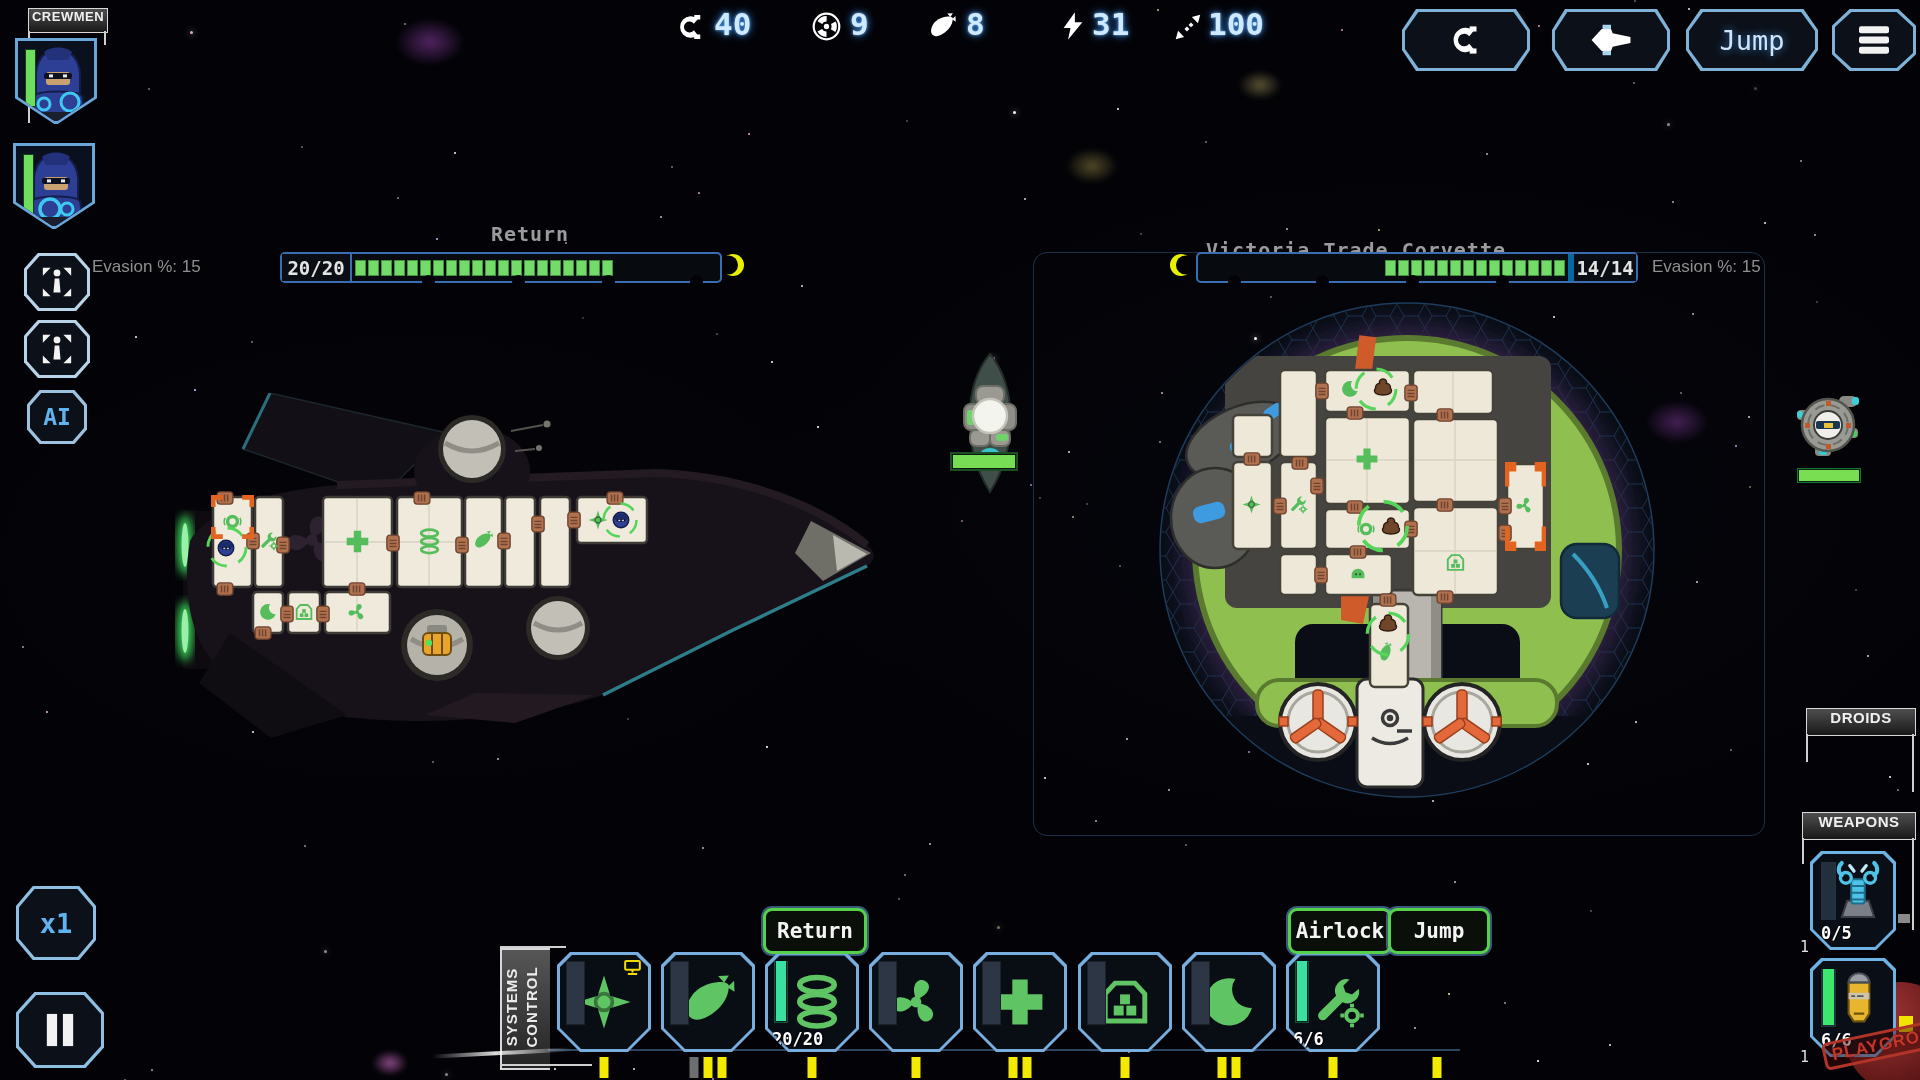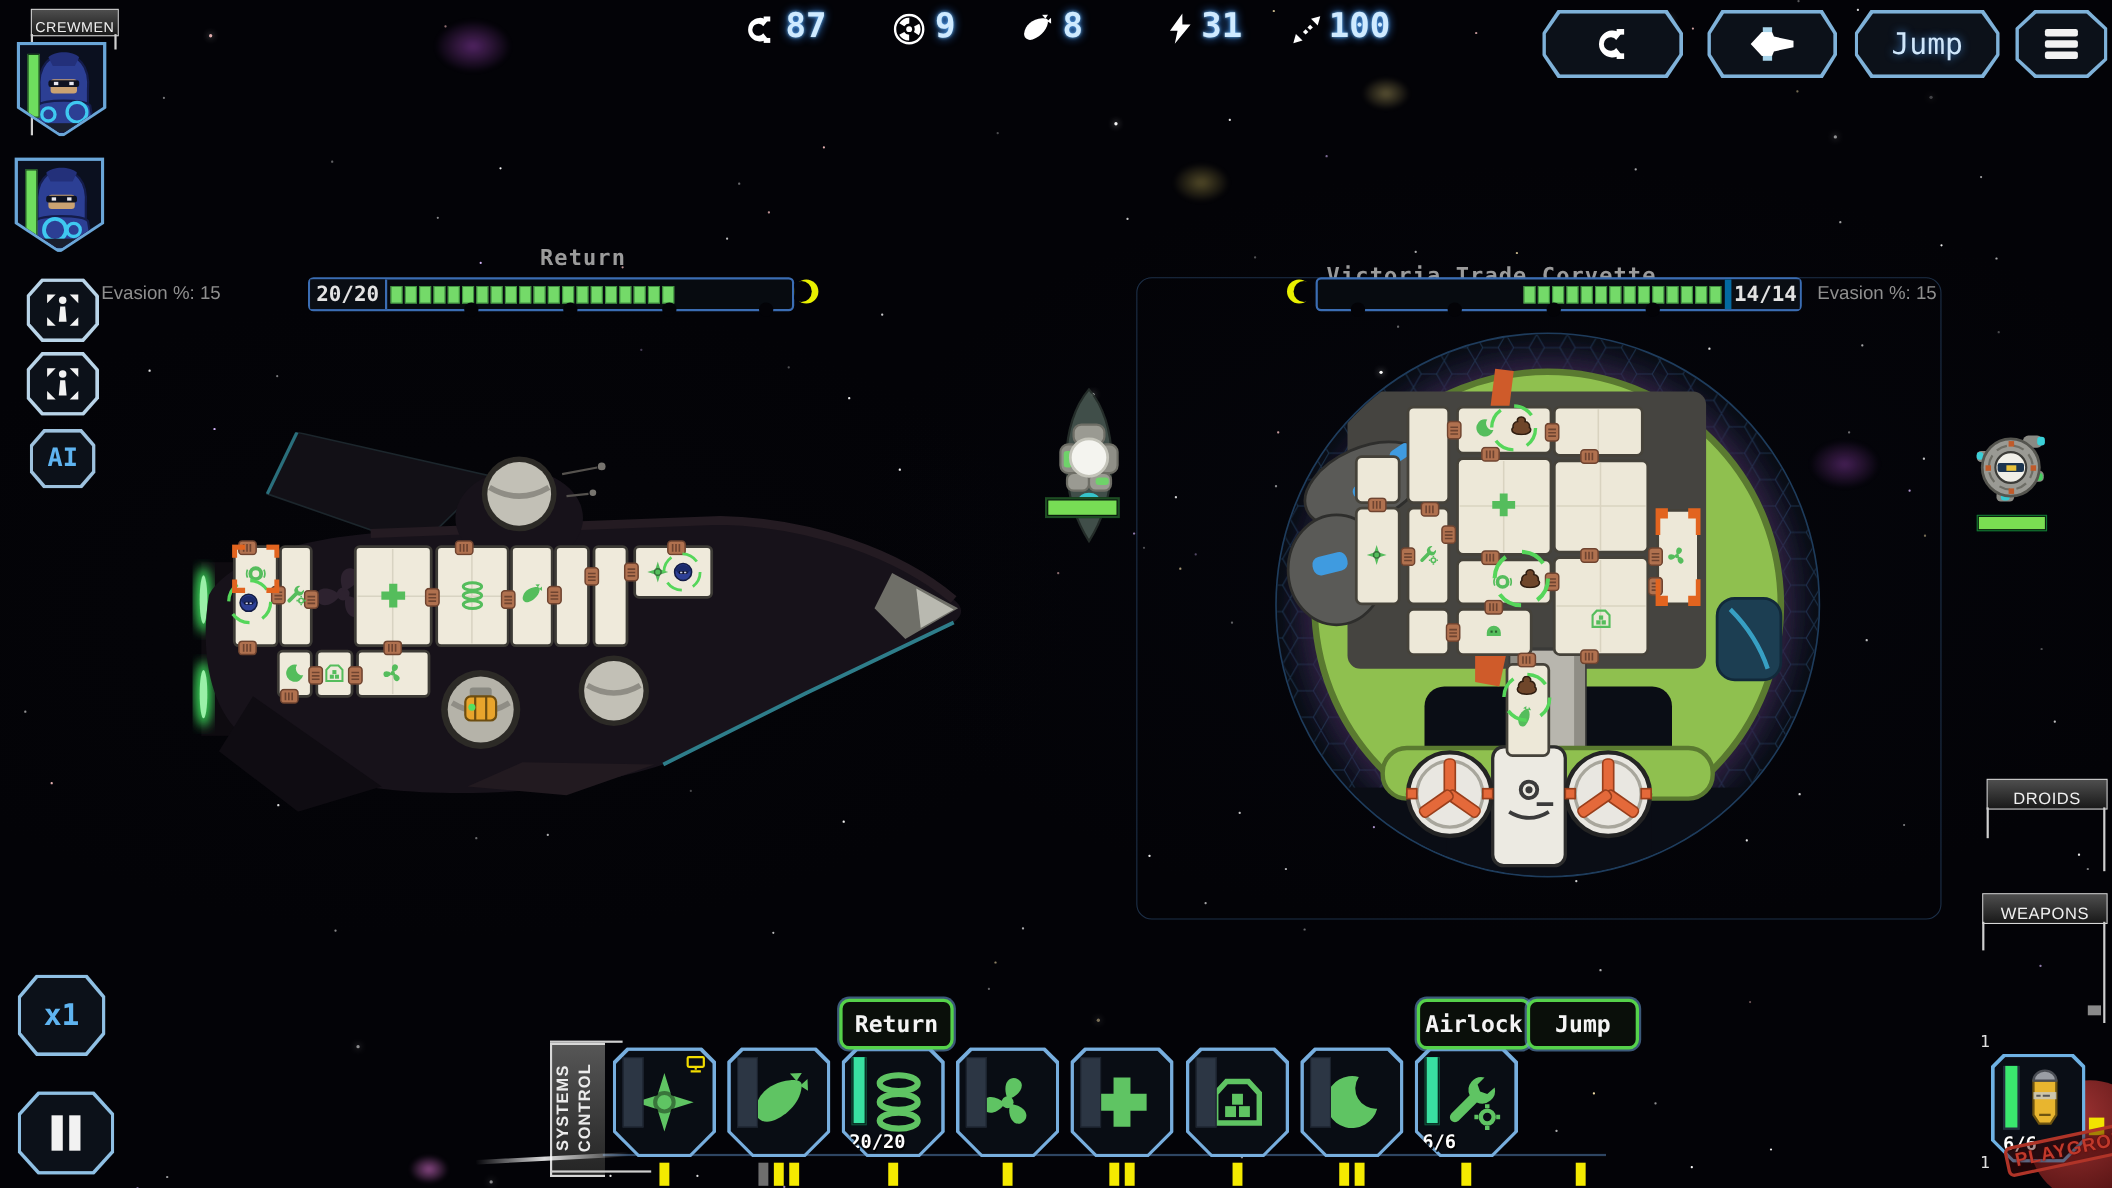--- a/index.html
+++ b/index.html
@@ -16,22 +16,22 @@
   .octs{clip-path:polygon(0 27%,21% 0,79% 0,100% 27%,100% 73%,79% 100%,21% 100%,0 73%);}
   .oct .in{position:absolute;inset:3px;background:#0c1119;display:flex;align-items:center;justify-content:center;}
   .octw .in{clip-path:polygon(0 34%,11% 0,89% 0,100% 34%,100% 66%,89% 100%,11% 100%,0 66%);}
   .octs .in{clip-path:polygon(0 27%,21% 0,79% 0,100% 27%,100% 73%,79% 100%,21% 100%,0 73%);}
   
   .resval{position:absolute;font-size:31px;font-weight:bold;color:#cfeaff;
     text-shadow:0 0 9px rgba(60,150,255,.95),0 0 3px rgba(140,210,255,.9);}
   .topbtn-label{font-size:27px;color:#cfe6fa;text-shadow:0 0 8px rgba(70,150,240,.8);}
   
   .tag{position:absolute;background:linear-gradient(#4e4e4e,#191919);border:1.5px solid #d8d8d8;
-    color:#f0f0f0;font-family:"Liberation Sans",sans-serif;font-size:15px;font-weight:normal;
-    display:flex;align-items:flex-end;justify-content:center;letter-spacing:.5px;}
+    color:#f0f0f0;font-family:"Liberation Sans",sans-serif;font-size:15px;font-weight:bold;
+    display:flex;align-items:flex-start;justify-content:center;letter-spacing:.5px;}
   .tick{position:absolute;background:#cfcfcf;}
   
   .portrait{position:absolute;width:82px;height:86px;background:#6aa6d8;
     clip-path:polygon(0 0,100% 0,100% 70%,52% 100%,48% 100%,0 70%);}
   .portrait .pin{position:absolute;inset:3px;background:#0b101f;
     clip-path:polygon(0 0,100% 0,100% 70%,52% 100%,48% 100%,0 70%);overflow:hidden;}
   .hbar{position:absolute;left:7px;top:8px;width:9px;height:56px;background:#6ede5e;border:1px solid #15401a;}
   
   .hullbar{position:absolute;height:27px;border:2px solid #3b6db3;border-radius:5px;
     background:#070b10;display:flex;align-items:center;}
@@ -628,21 +628,21 @@
   </svg>
   <div class="abs" style="left:1797px;top:468px;width:62px;height:13px;background:#0a2210;border:1px solid #173;">
     <div style="position:absolute;inset:1px;background:#7ade52;"></div>
   </div>
 
   <svg class="abs" style="left:676px;top:12px" width="30" height="30" viewBox="0 0 24 24">
       <path fill="#fff" d="M17.5 5.5 A8.6 8.6 0 1 0 17.5 18.5 L14.3 14.6 A4.4 4.4 0 1 1 14.3 9.4 Z"></path>
       <rect x="14.6" y="2.4" width="4.8" height="3.6" fill="#fff"></rect>
       <rect x="14.6" y="18" width="4.8" height="3.6" fill="#fff"></rect>
     </svg>
-  <div class="resval" style="left:714px;top:6px;">87</div>
+  <div class="resval" style="left:714px;top:6px;">40</div>
 
   <svg class="abs" style="left:812px;top:12px" width="29" height="29" viewBox="0 0 24 24">
       <circle cx="12" cy="12" r="2.2" fill="#fff"></circle>
       <circle cx="12" cy="12" r="6.4" fill="none" stroke="#fff" stroke-width="4.4" stroke-dasharray="6.7 6.7" transform="rotate(90 12 12)"></circle>
       <circle cx="12" cy="12" r="10.6" fill="none" stroke="#fff" stroke-width="1.8"></circle>
     </svg>
   <div class="resval" style="left:850px;top:6px;">9</div>
 
   <svg class="abs" style="left:928px;top:13px" width="28" height="28" viewBox="0 0 24 24" color="#fff">
       <use href="#i-missile"></use>
@@ -833,20 +833,36 @@
   <div class="tick" style="left:1806px;top:734px;width:1.5px;height:28px;"></div>
   <div class="tick" style="left:1912px;top:734px;width:1.5px;height:58px;"></div>
 
   <div class="tag" style="left:1802px;top:812px;width:112px;height:26px;">
     <span>WEAPONS</span>
   </div>
   <div class="tick" style="left:1802px;top:838px;width:1.5px;height:26px;"></div>
   <div class="tick" style="left:1912px;top:838px;width:1.5px;height:92px;"></div>
   <div class="abs" style="left:1898px;top:914px;width:12px;height:9px;background:#8a8a8a;"></div>
 
+  <div class="wslot" style="left:1810px;top:851px;">
+    <div class="in">
+      <svg width="54" height="60" viewBox="0 0 40 44" style="position:absolute;left:18px;top:6px">
+        <path d="M8 42 L12 30 H28 L32 42 Z" fill="#7b7f88" stroke="#3a3d44" stroke-width="1.5"></path>
+        <rect x="15" y="14" width="10" height="18" rx="2" fill="#4ec3e8" stroke="#1e6d8a" stroke-width="1.5"></rect>
+        <path d="M15 19 h10 M15 24 h10 M15 29 h10" stroke="#1e6d8a" stroke-width="1.5"></path>
+        <circle cx="11" cy="13" r="4" fill="none" stroke="#4ec3e8" stroke-width="2.5"></circle>
+        <circle cx="29" cy="13" r="4" fill="none" stroke="#4ec3e8" stroke-width="2.5"></circle>
+        <path d="M8 2 C5 5 5 9 8 11" fill="none" stroke="#4ec3e8" stroke-width="3" stroke-linecap="round"></path>
+        <path d="M32 2 C35 5 35 9 32 11" fill="none" stroke="#4ec3e8" stroke-width="3" stroke-linecap="round"></path>
+        <path d="M14 4 l3 4 M26 4 l-3 4" stroke="#bfe8f4" stroke-width="2.5" stroke-linecap="round"></path>
+      </svg>
+      <div class="wgauge"></div>
+      <div class="wammo">0/5</div>
+    </div>
+  </div>
   <div class="wcount" style="left:1800px;top:938px;">1</div>
 
   <div class="abs" style="left:1845px;top:982px;width:110px;height:110px;border-radius:50%;background:radial-gradient(circle at 35% 30%,#a03434,#5c1616 70%);"></div>
 
   <div class="wslot" style="left:1810px;top:958px;">
     <div class="in">
       <svg width="52" height="58" viewBox="0 0 40 44" style="position:absolute;left:20px;top:8px">
         <path d="M12 10 h16 v24 l-4 6 h-8 l-4 -6 Z" fill="#e8b52f" stroke="#6e5410" stroke-width="1.6"></path>
         <path d="M12 10 a8 7 0 0 1 16 0 Z" fill="#9a9da4" stroke="#4a4d54" stroke-width="1.6"></path>
         <rect x="12" y="18" width="16" height="5" fill="#c8c8c0" opacity=".85"></rect>

